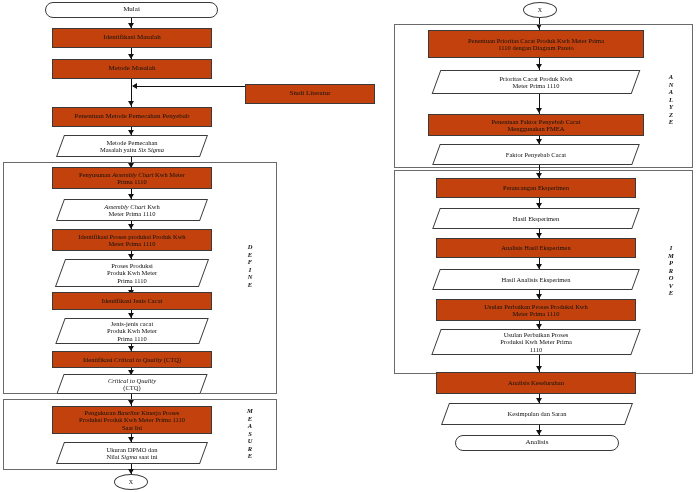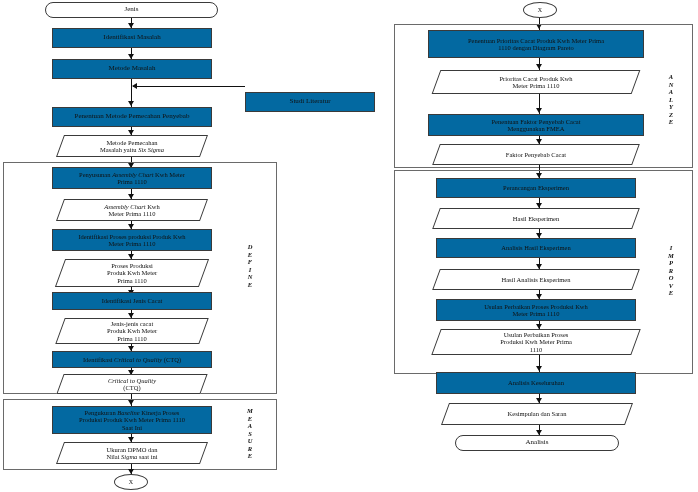--- a/index.html
+++ b/index.html
@@ -27,21 +27,21 @@
     align-items: center;
     justify-content: center;
     text-align: center;
     line-height: 1.12;
     color: #111;
   }
 
   
   .proc {
     border: 1px solid #3a3a3a;
-    background: #0369a1;
+    background: #c2410c;
   }
 
   
   .term {
     border: 1px solid #3a3a3a;
     background: #ffffff;
     border-radius: 999px;
   }
 
   
@@ -123,41 +123,41 @@
   }
 
   .it { font-style: italic; }
 </style>
 </head>
 <body>
 
 <div id="canvas">
 
   <div class="node term" style="left:45px; top:2px; width:173px; height:16px; font-size:7px;">
-    <span>Jenis</span>
+    <span>Mulai</span>
   </div>
 
   <div class="vline" style="left:131px; top:18px; height:10px;"></div>
   <div class="arrow-down" style="left:128px; top:23px;"></div>
 
   <div class="node proc" style="left:52px; top:28px; width:160px; height:20px; font-size:7px;">
     <span>Identifikasi Masalah</span>
   </div>
 
   <div class="vline" style="left:131px; top:48px; height:11px;"></div>
   <div class="arrow-down" style="left:128px; top:54px;"></div>
 
   <div class="node proc" style="left:52px; top:59px; width:160px; height:20px; font-size:7px;">
     <span>Metode Masalah</span>
   </div>
 
   <div class="vline" style="left:131px; top:79px; height:28px;"></div>
   <div class="arrow-down" style="left:128px; top:101px;"></div>
 
-  <div class="node proc" style="left:245px; top:92px; width:130px; height:20px; font-size:7px;">
+  <div class="node proc" style="left:245px; top:84px; width:130px; height:20px; font-size:7px;">
     <span>Studi Literatur</span>
   </div>
 
   <div class="hline" style="left:133px; top:86px; width:112px;"></div>
   <div class="arrow-left" style="left:132px; top:83px;"></div>
 
   <div class="node proc" style="left:52px; top:107px; width:160px; height:20px; font-size:7px;">
     <span>Penentuan Metode Pemecahan Penyebab</span>
   </div>
 

